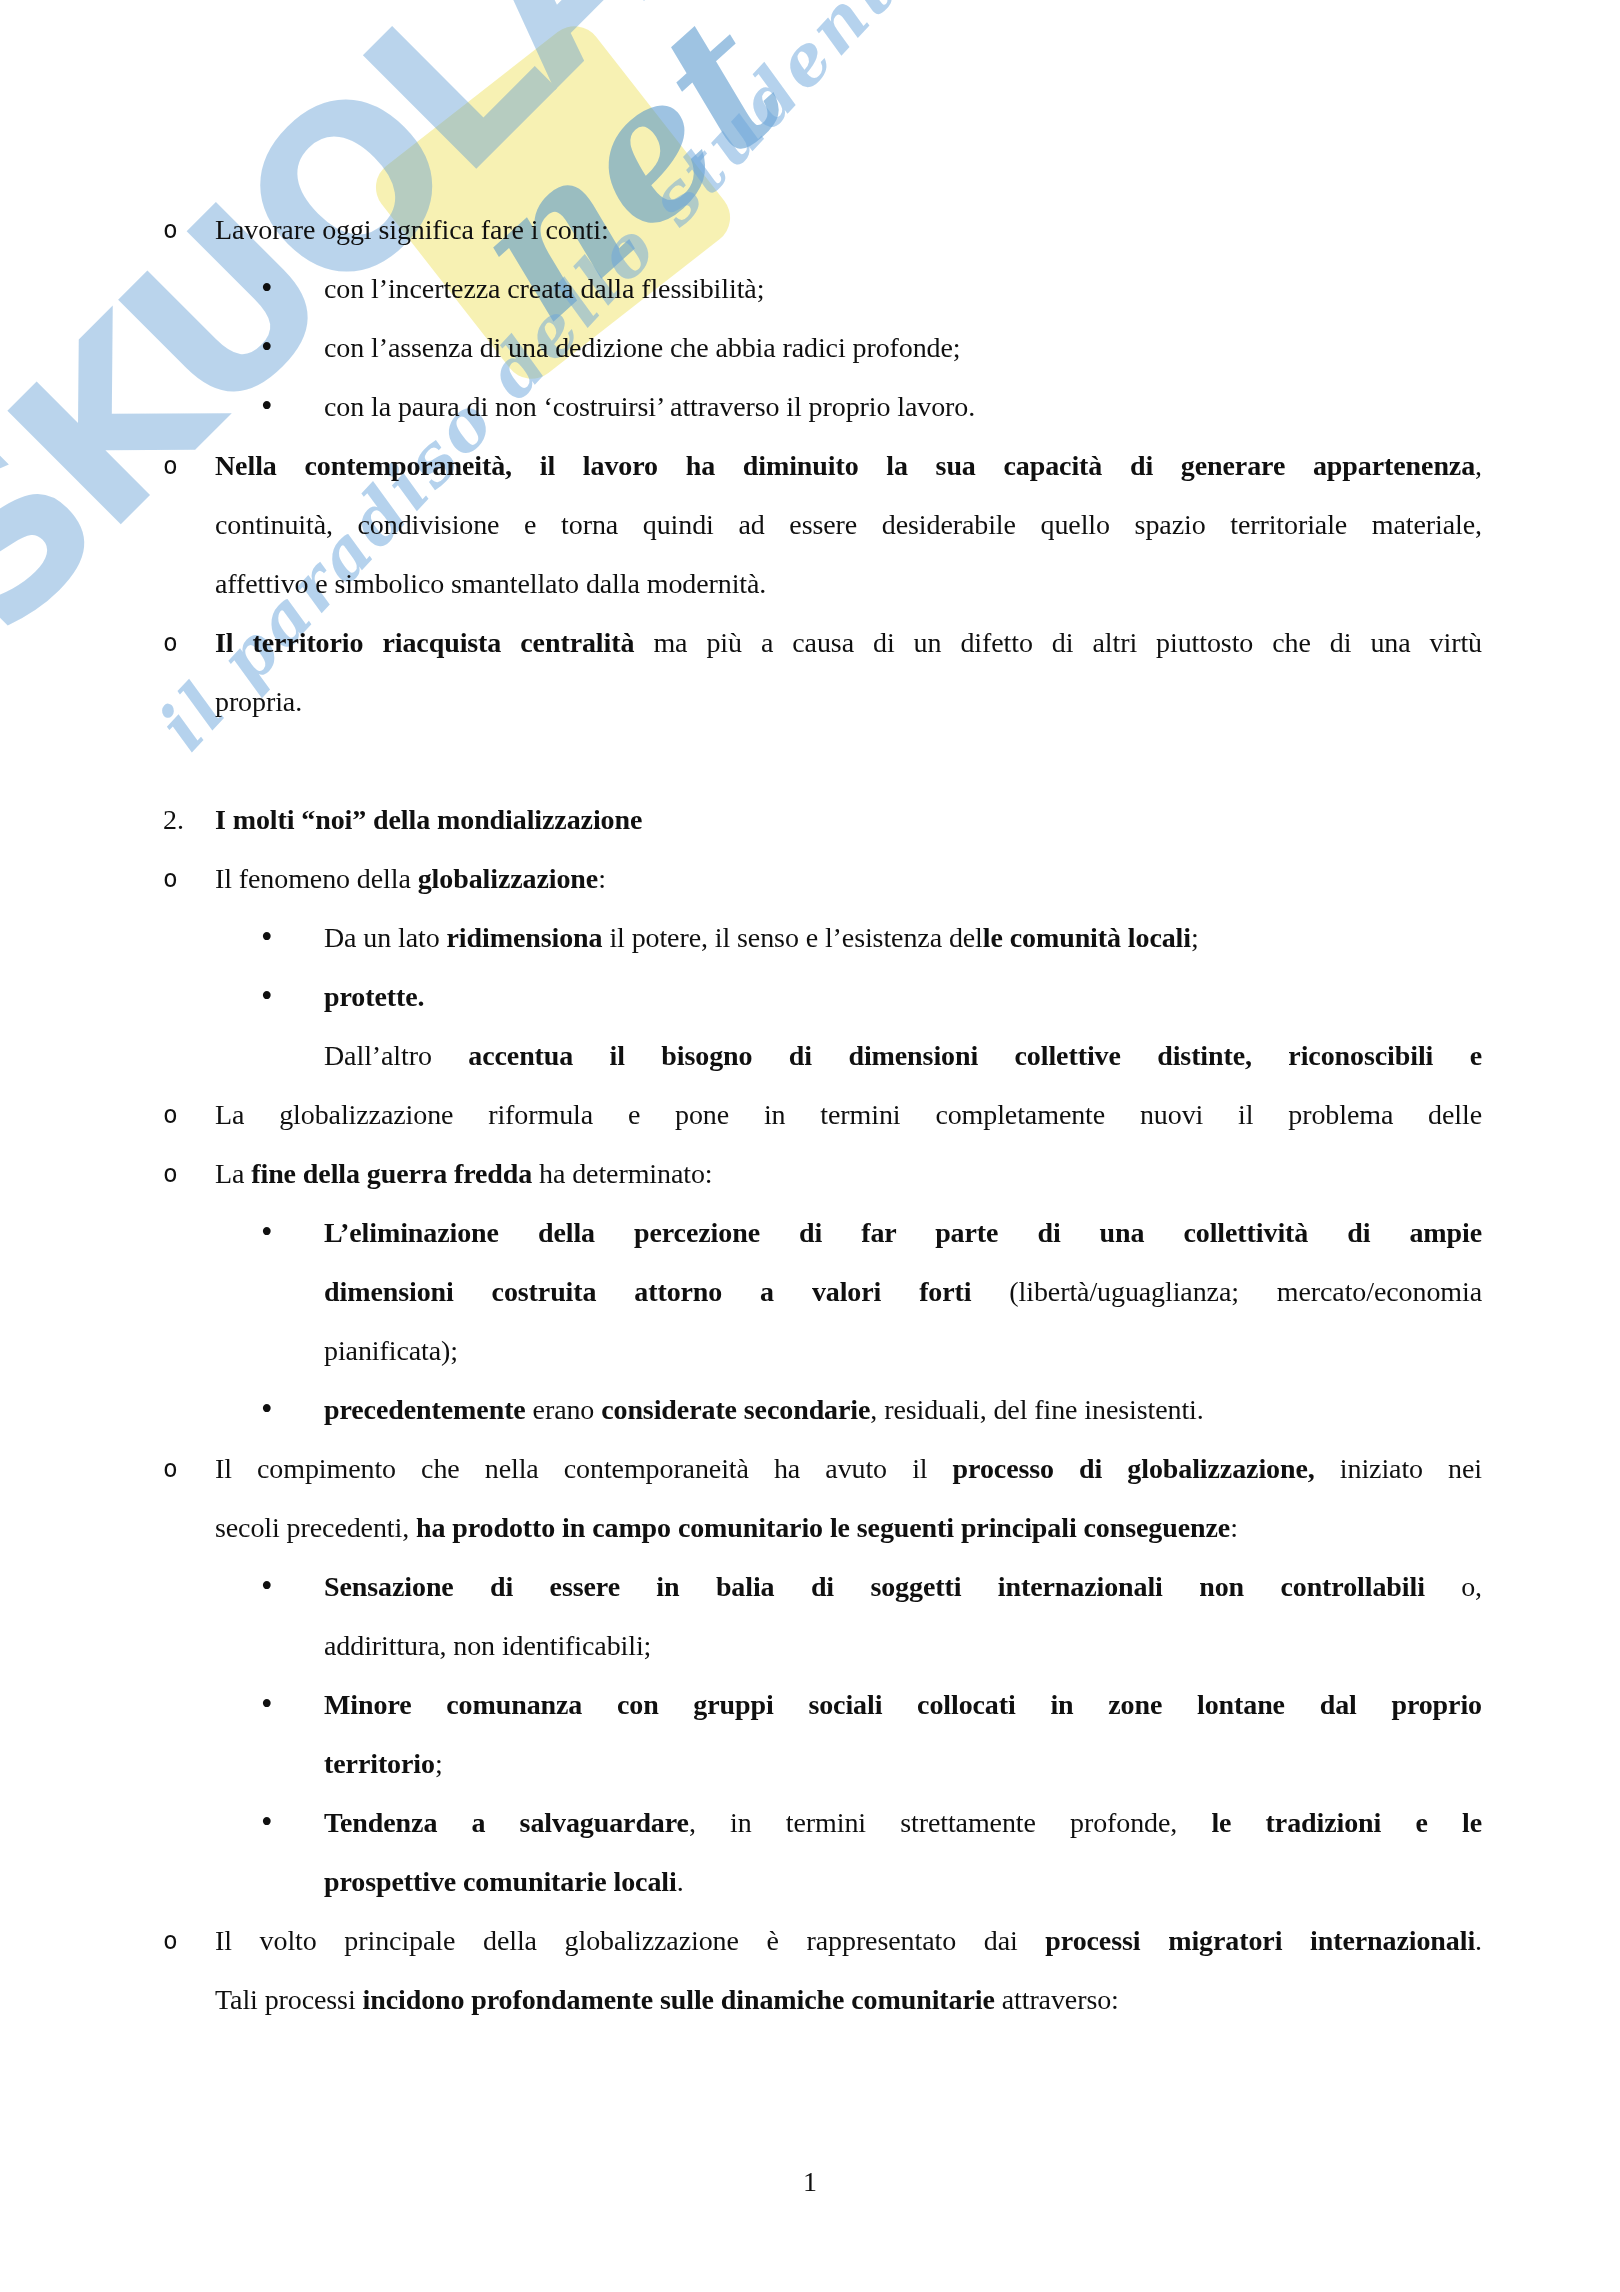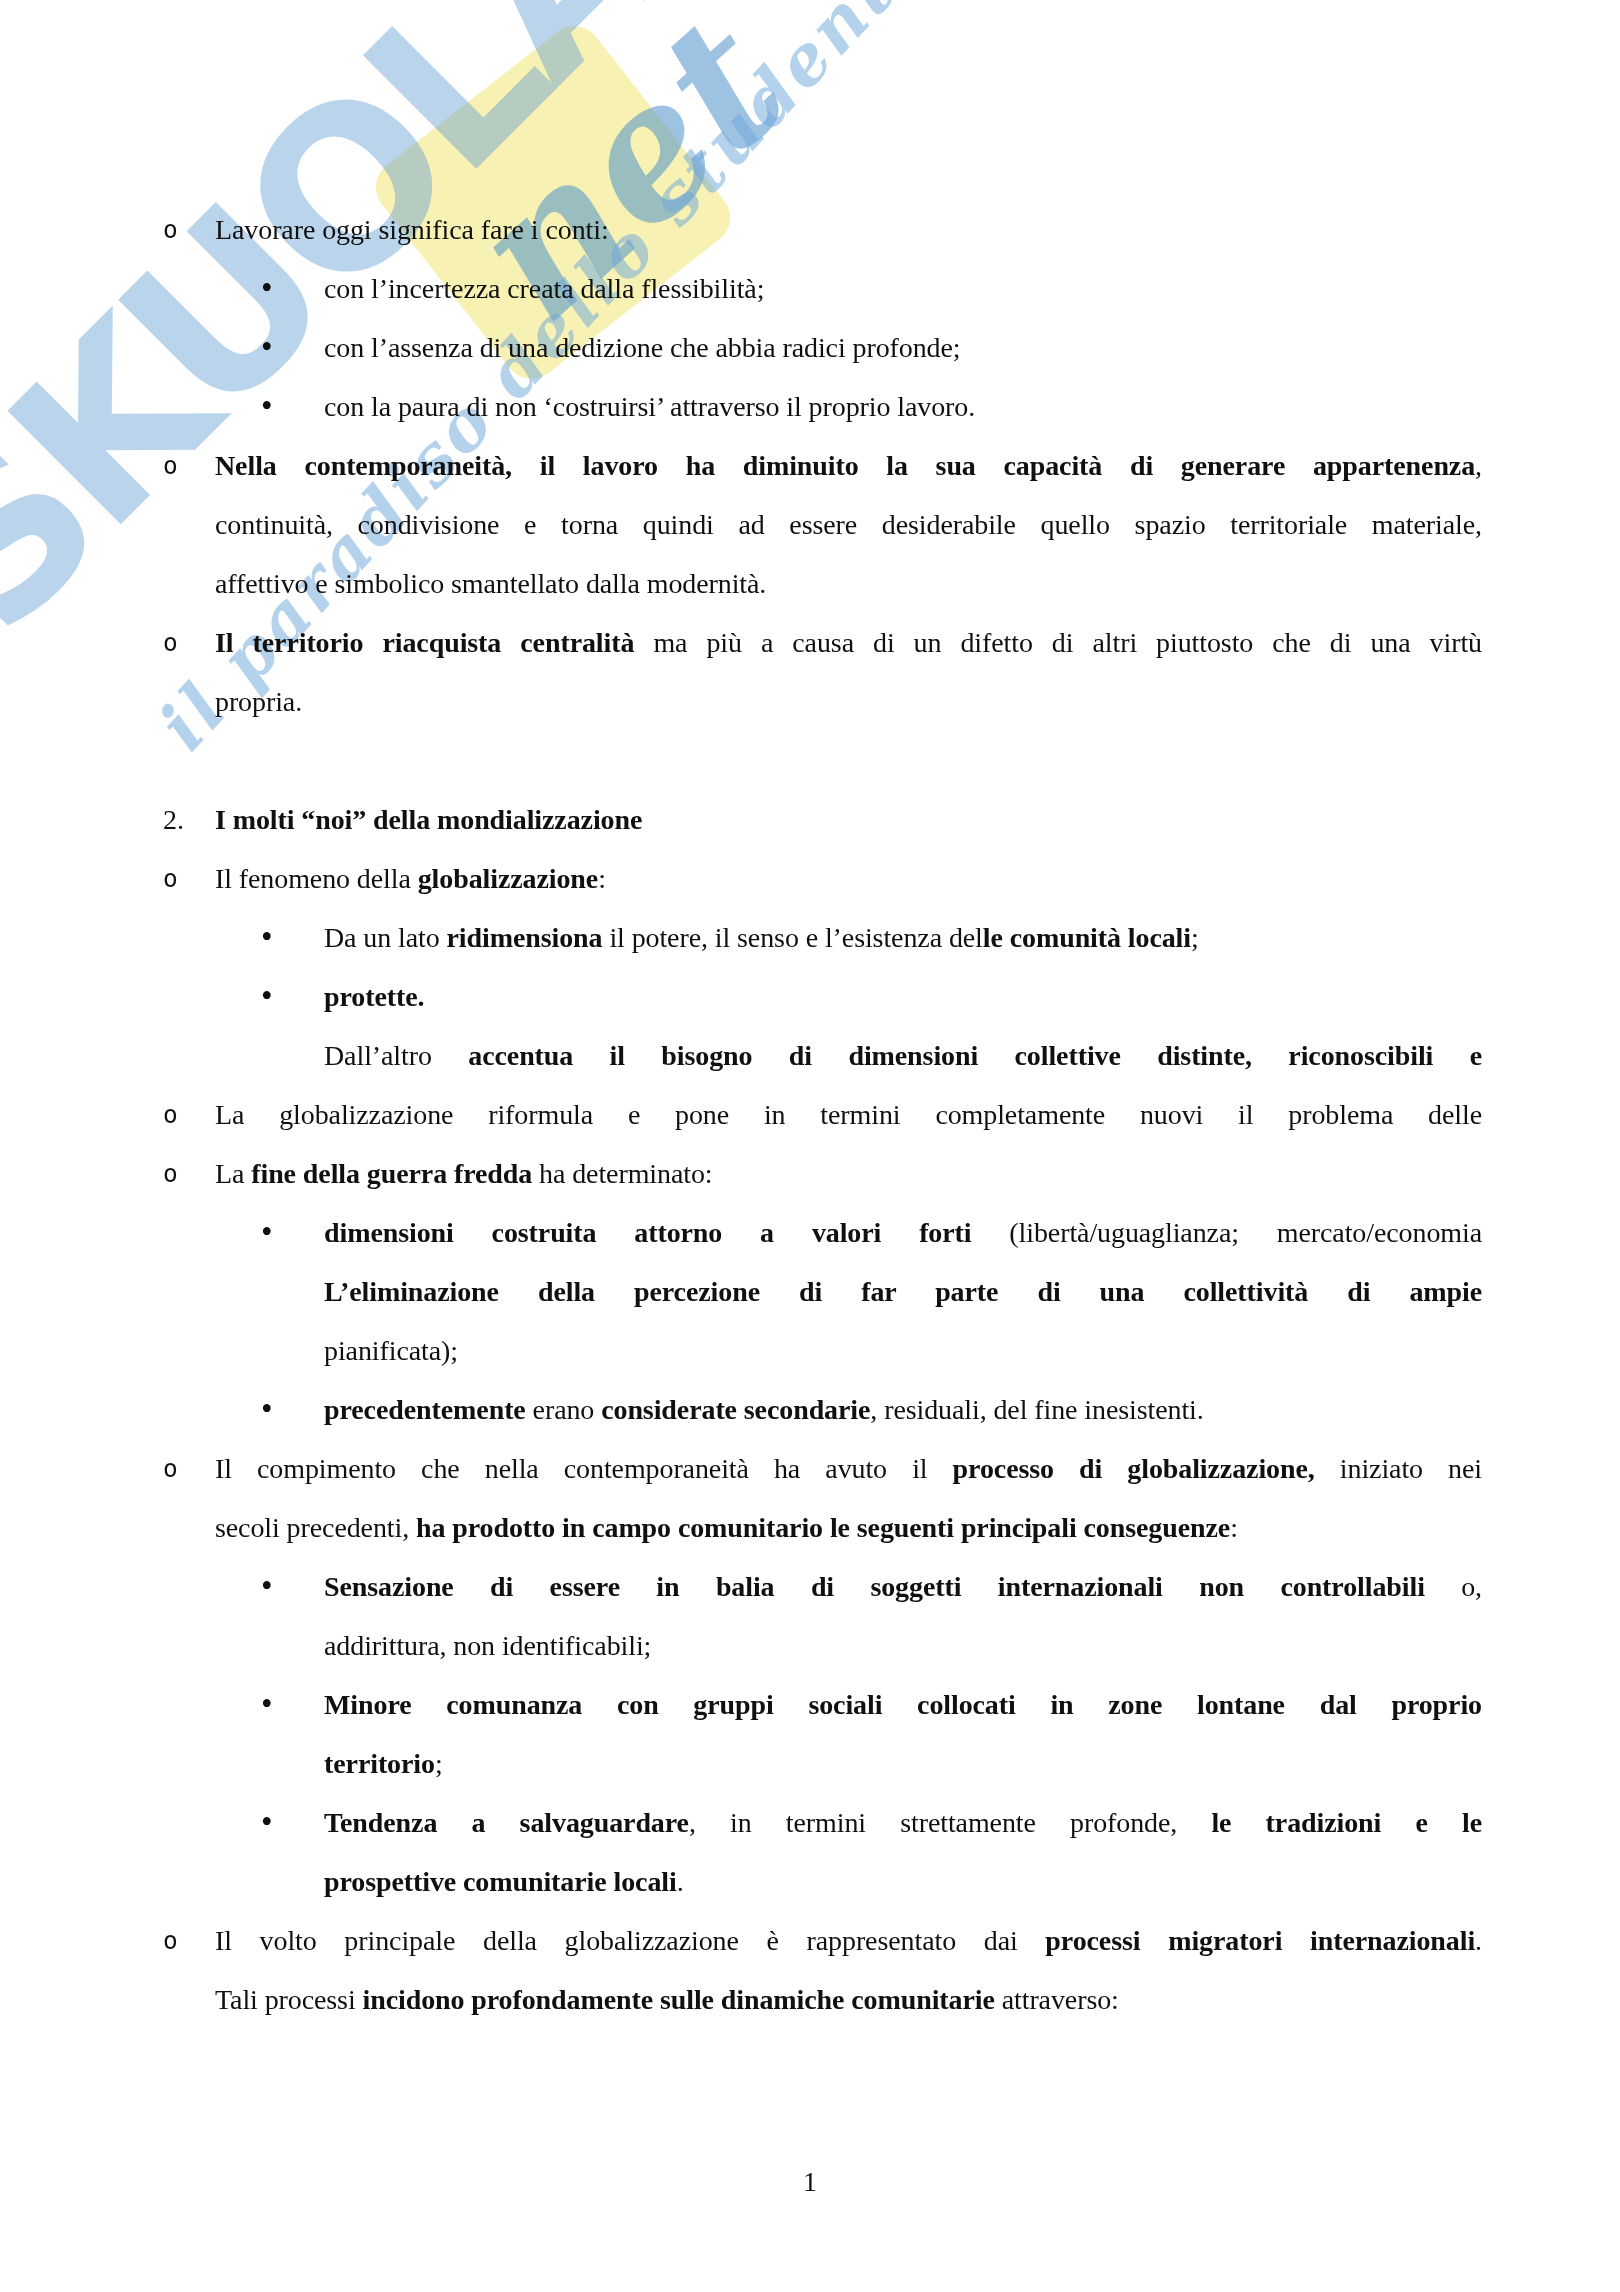--- a/index.html
+++ b/index.html
@@ -143,22 +143,22 @@
       <div class="item l1">
         <span class="marker">o</span>
         <div class="line"><span>La globalizzazione riformula e pone in termini completamente nuovi il problema delle</span></div>
       </div>
       <div class="item l1">
         <span class="marker">o</span>
         <div class="line end"><span>La </span><b>fine della guerra fredda</b><span> ha determinato:</span></div>
       </div>
       <div class="item l2">
         <span class="marker">•</span>
+        <div class="line"><b>L’eliminazione della percezione di far parte di una collettività di ampie</b></div>
         <div class="line"><b>dimensioni costruita attorno a valori forti </b><span>(libertà/uguaglianza; mercato/economia</span></div>
-        <div class="line"><b>L’eliminazione della percezione di far parte di una collettività di ampie</b></div>
         <div class="line end"><span>pianificata);</span></div>
       </div>
       <div class="item l2">
         <span class="marker">•</span>
         <div class="line end"><b>precedentemente</b><span> erano </span><b>considerate secondarie</b><span>, residuali, del fine inesistenti.</span></div>
       </div>
       <div class="item l1">
         <span class="marker">o</span>
         <div class="line"><span>Il compimento che nella contemporaneità ha avuto il </span><b>processo di globalizzazione,</b><span> iniziato nei</span></div>
         <div class="line end"><span>secoli precedenti, </span><b>ha prodotto in campo comunitario le seguenti principali conseguenze</b><span>:</span></div>

